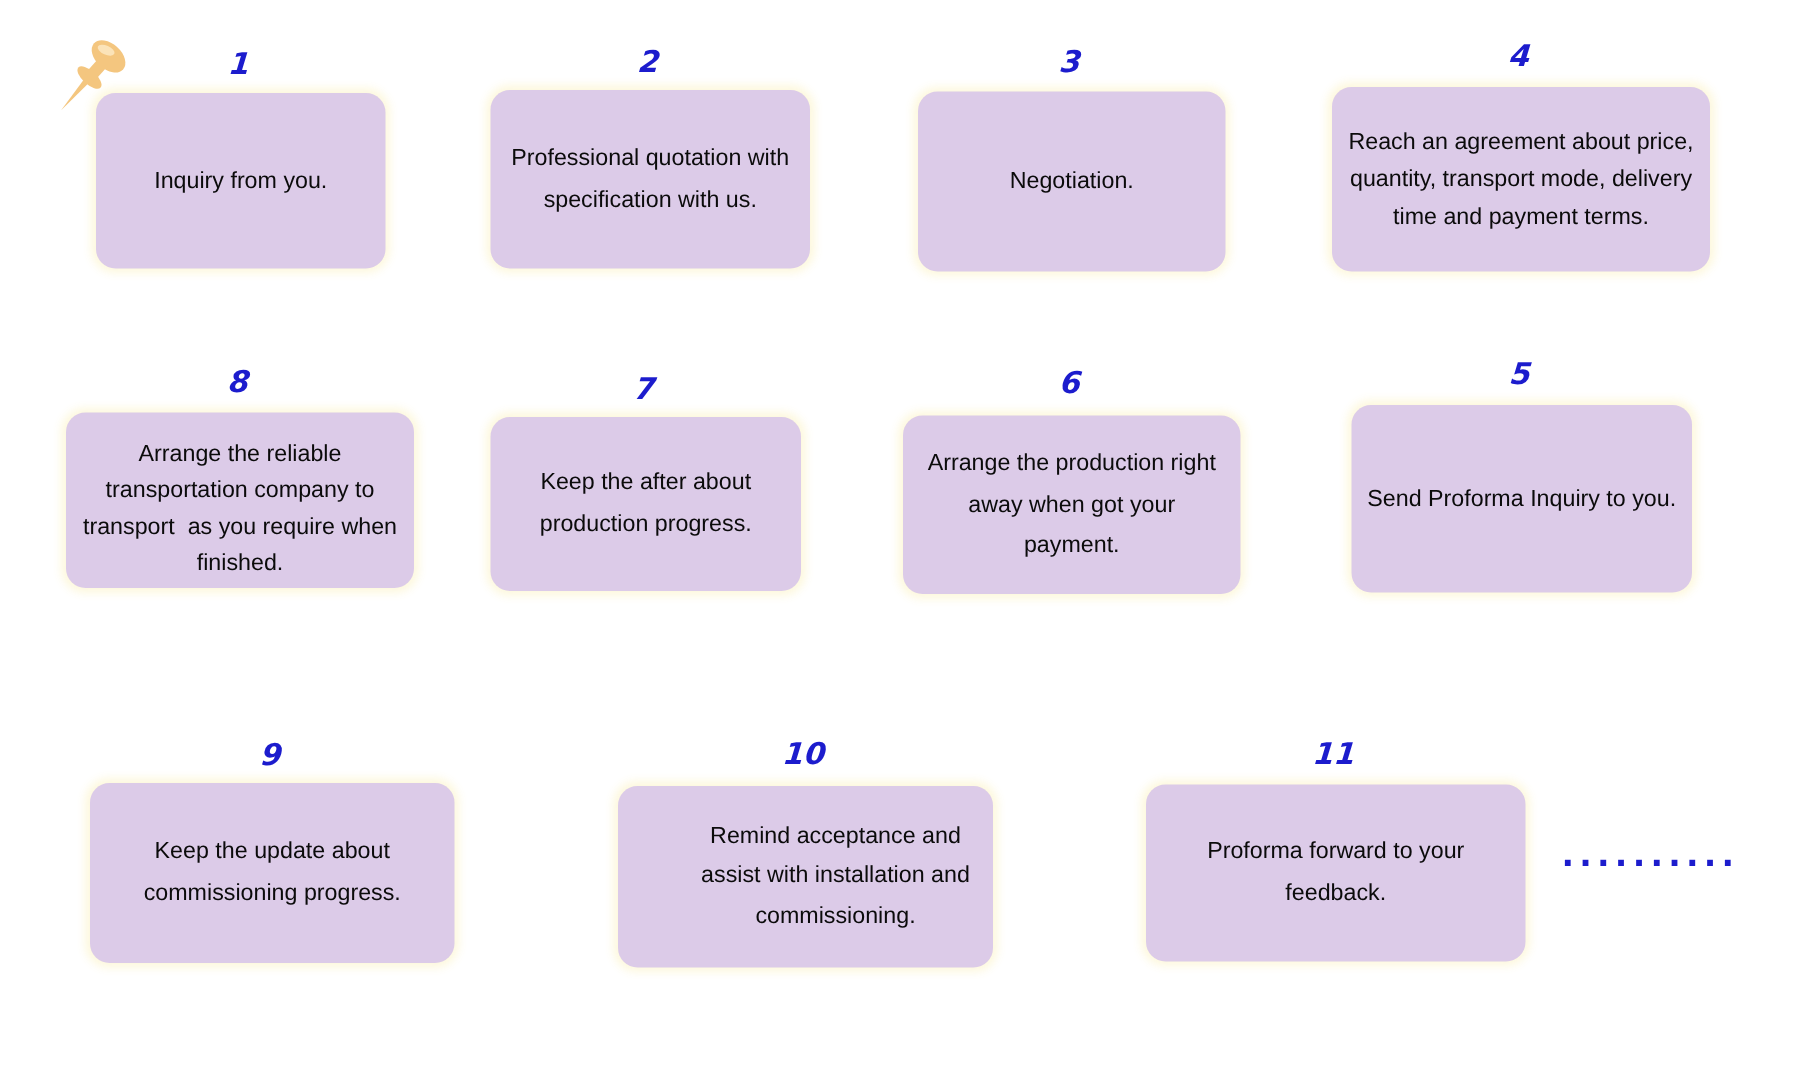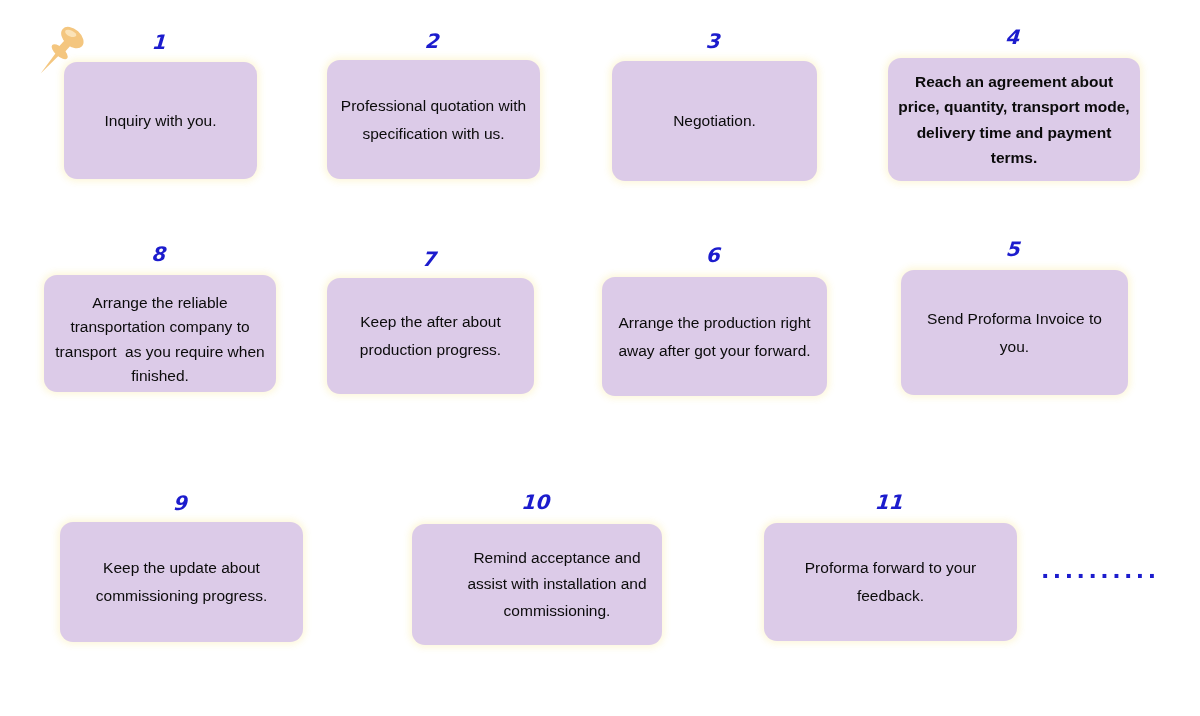--- a/index.html
+++ b/index.html
@@ -45,21 +45,21 @@
       <ellipse cx="0" cy="-14" rx="13" ry="8.5" fill="#f4c67f"></ellipse>
       <ellipse cx="-4" cy="-16" rx="6" ry="3" fill="#fbe3b8" transform="rotate(-18 -4 -16)"></ellipse>
     </g>
   </svg>
 
   <div class="cell" style="left:64px;top:62px;width:193px;height:117px;">
     <div class="num-slot" style="top:-32px;">
         <div class="step-num">1</div>
       </div>
     <div class="step-box">
-      <div class="step-text">Inquiry with you.</div>
+      <div class="step-text">Inquiry from you.</div>
     </div>
   </div>
 
   <div class="cell" style="left:327px;top:60px;width:213px;height:119px;">
     <div class="num-slot" style="top:-31px;">
         <div class="step-num">2</div>
       </div>
     <div class="step-box">
       <div class="step-text">Professional quotation with specification with us.</div>
     </div>
@@ -72,21 +72,21 @@
     <div class="step-box">
       <div class="step-text">Negotiation.</div>
     </div>
   </div>
 
   <div class="cell" style="left:888px;top:58px;width:252px;height:123px;">
     <div class="num-slot" style="top:-33px;">
         <div class="step-num">4</div>
       </div>
     <div class="step-box">
-      <div class="step-text" style="line-height:1.62;font-weight:bold;">Reach an agreement about price, quantity, transport mode, delivery time and payment terms.</div>
+      <div class="step-text" style="line-height:1.62;">Reach an agreement about price, quantity, transport mode, delivery time and payment terms.</div>
     </div>
   </div>
 
   <div class="cell" style="left:44px;top:275px;width:232px;height:117px;">
     <div class="num-slot" style="top:-33px;">
         <div class="step-num">8</div>
       </div>
     <div class="step-box">
       <div class="step-text" style="line-height:1.55;margin-top:12px;">Arrange the reliable transportation company to transport  as you require when finished.</div>
     </div>
@@ -99,30 +99,30 @@
     <div class="step-box">
       <div class="step-text">Keep the after about production progress.</div>
     </div>
   </div>
 
   <div class="cell" style="left:602px;top:277px;width:225px;height:119px;">
     <div class="num-slot" style="top:-34px;">
         <div class="step-num">6</div>
       </div>
     <div class="step-box">
-      <div class="step-text">Arrange the production right away after got your forward.</div>
+      <div class="step-text">Arrange the production right away when got your payment.</div>
     </div>
   </div>
 
   <div class="cell" style="left:901px;top:270px;width:227px;height:125px;">
     <div class="num-slot" style="top:-33px;">
         <div class="step-num">5</div>
       </div>
     <div class="step-box">
-      <div class="step-text">Send Proforma Invoice to you.</div>
+      <div class="step-text">Send Proforma Inquiry to you.</div>
     </div>
   </div>
 
   <div class="cell" style="left:60px;top:522px;width:243px;height:120px;">
     <div class="num-slot" style="top:-31px;">
         <div class="step-num">9</div>
       </div>
     <div class="step-box">
       <div class="step-text">Keep the update about commissioning progress.</div>
     </div>

